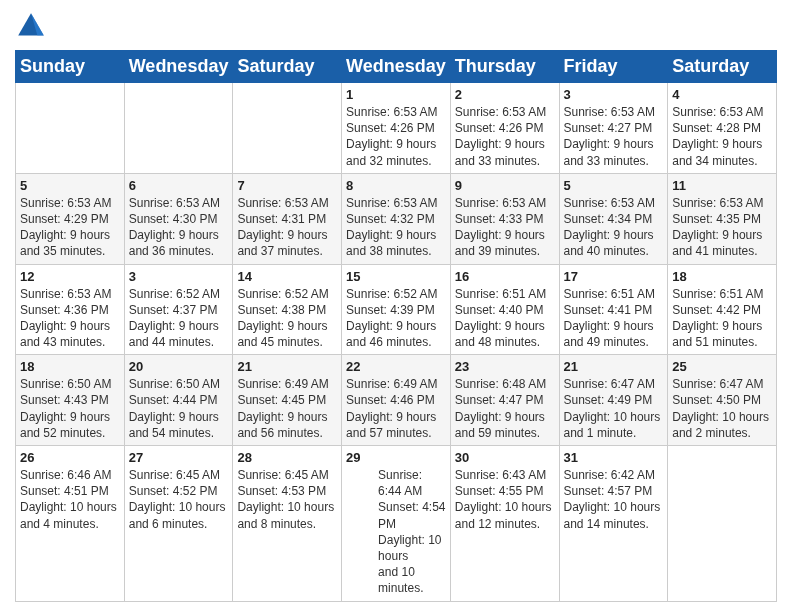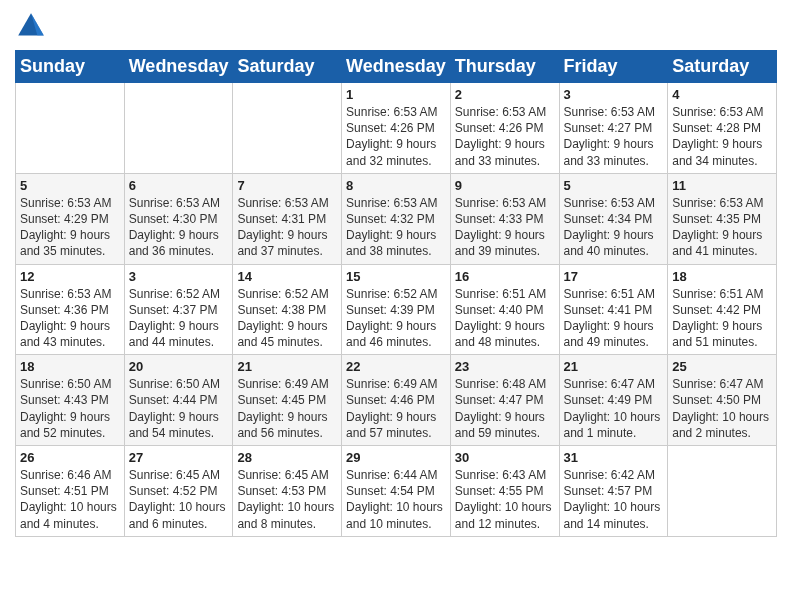--- a/index.html
+++ b/index.html
@@ -334,21 +334,21 @@
           </td>
           <td>
             <span class="day-number">28</span>
             <div class="day-info" style="white-space: pre-line;">Sunrise: 6:45 AM
 Sunset: 4:53 PM
 Daylight: 10 hours
 and 8 minutes.</div>
           </td>
           <td>
             <span class="day-number">29</span>
-            <div class="day-info" style="white-space: pre-line;">Sunrise: 6:44 AM
+            <div class="day-info" style="white-space: pre-line; margin-left: 32px;">Sunrise: 6:44 AM
 Sunset: 4:54 PM
 Daylight: 10 hours
 and 10 minutes.</div>
           </td>
           <td>
             <span class="day-number">30</span>
             <div class="day-info" style="white-space: pre-line;">Sunrise: 6:43 AM
 Sunset: 4:55 PM
 Daylight: 10 hours
 and 12 minutes.</div>

